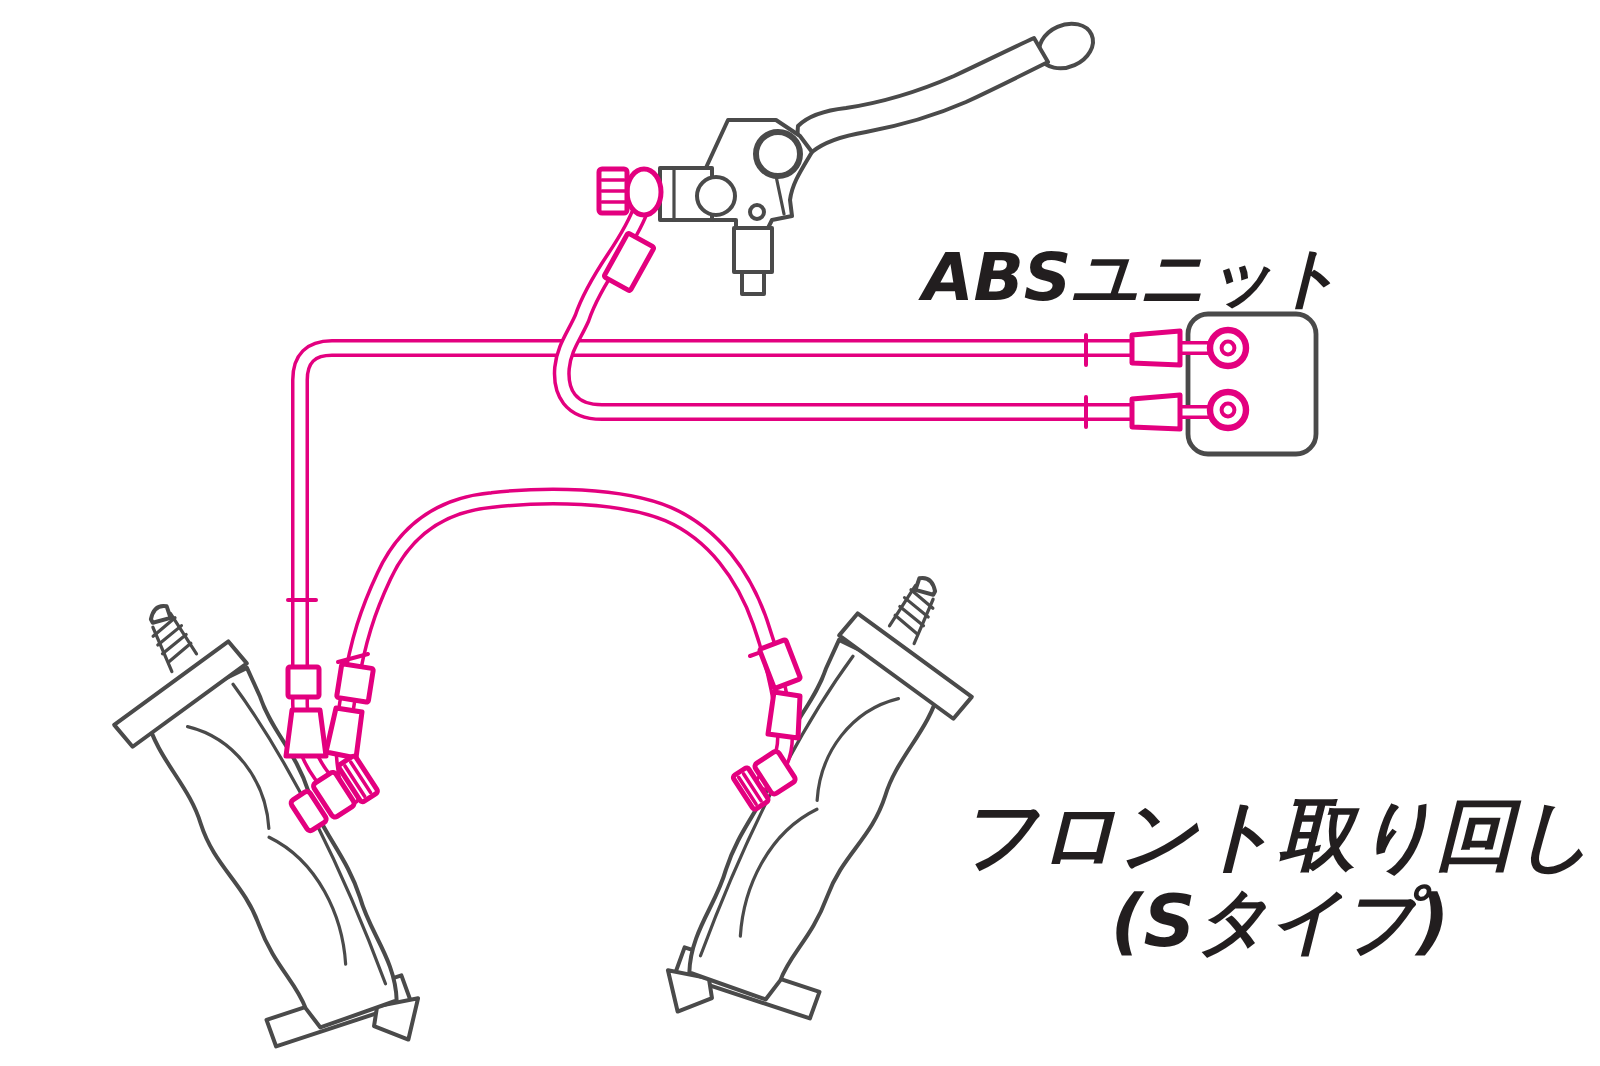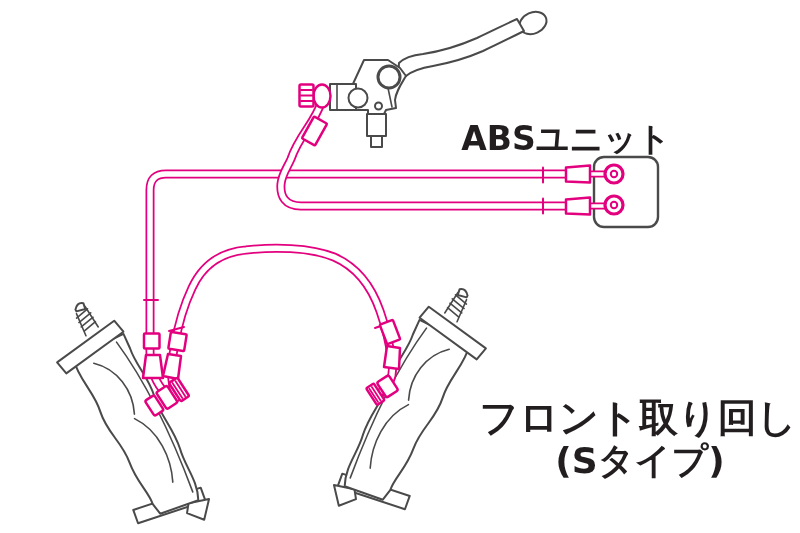--- a/index.html
+++ b/index.html
@@ -1,17 +1,17 @@
 <!DOCTYPE html>
 <html style="--bg: #ffffff; --line: #4a4a4a; --hose: #e3007f; --text: #221e1f;"><head>
 <meta charset="utf-8">
 <style>
   html,body{margin:0;padding:0;}
   body{background:var(--bg,#fff);}
-  .stage{position:relative;width:800px;height:533px;background:var(--bg,#fff);overflow:hidden;}
+  .stage{position:relative;width:800px;height:533px;background:var(--bg,#fff);overflow:hidden;font-style:italic;}
   svg{display:block;}
   svg text{font-family:"DejaVu Sans","Liberation Sans",sans-serif;font-weight:700;fill:var(--text,#221e1f);}
   .ink{fill:none;stroke:var(--line,#4a4a4a);stroke-width:2;stroke-linecap:round;stroke-linejoin:round;}
   .inkf{fill:#fff;stroke:var(--line,#4a4a4a);stroke-width:2;stroke-linejoin:round;stroke-linecap:round;}
   .thin{stroke-width:1.6;}
   .hose{fill:none;stroke:var(--hose,#e3007f);stroke-width:9;stroke-linecap:round;stroke-linejoin:round;}
   .core{fill:none;stroke:#fff;stroke-width:5.5;stroke-linecap:round;stroke-linejoin:round;}
   .stem{fill:none;stroke:var(--hose,#e3007f);stroke-width:7;stroke-linecap:round;}
   .stemcore{fill:none;stroke:#fff;stroke-width:3.5;stroke-linecap:round;}
   .fit{fill:#fff;stroke:var(--hose,#e3007f);stroke-width:2.5;stroke-linejoin:round;}

